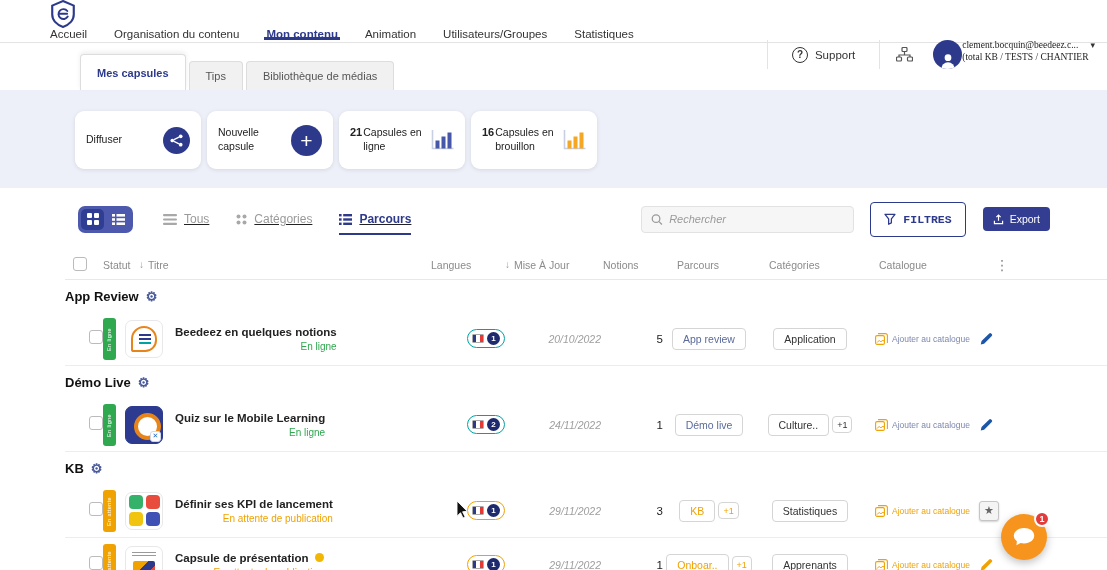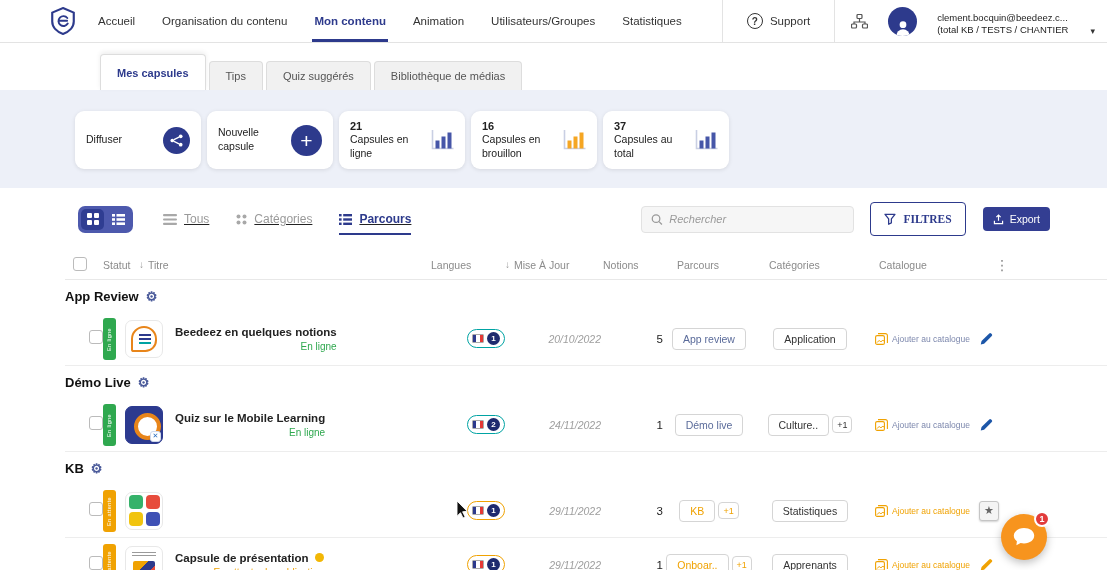--- a/index.html
+++ b/index.html
@@ -1,48 +1,48 @@
 <!DOCTYPE html>
 <html><head>
 <meta charset="utf-8">
 <style>
   * { margin:0; padding:0; box-sizing:border-box; }
   html,body { background:#fff; }
   body { width:1107px; height:570px; overflow:hidden; position:relative;
          font-family:"Liberation Sans", sans-serif; color:#222; }
 
   
-  .navbar { height:43px; display:flex; align-items:stretch; border-bottom:1px solid #e3e3e3; background:#fff; padding-left:50px; }
+  .navbar { height:43px; display:flex; align-items:stretch; border-bottom:1px solid #e3e3e3; background:#fff; padding-left:50px;flex-direction:column; }
   .logo { display:flex; align-items:center; margin-right:22px; }
   .nav-items { display:flex; gap:27px; }
   .nav-item { font-size:11.5px; color:#333; display:flex; align-items:center; position:relative; cursor:pointer; white-space:nowrap; }
   .nav-item.active { color:#2d3a8c; font-weight:bold; }
   .nav-item.active::after { content:""; position:absolute; left:-2px; right:-2px; bottom:0; height:3px; background:#2d3a8c; }
   .nav-right { margin-left:auto; display:flex; align-items:center; }
   .vdiv { width:1px; background:#e3e3e3; align-self:stretch; }
   .support { display:flex; align-items:center; gap:7px; padding:0 24px; font-size:11.5px; color:#333; cursor:pointer; }
   .qmark { width:16px; height:16px; border:1.4px solid #333; border-radius:50%; font-size:10px; font-weight:bold; display:flex; align-items:center; justify-content:center; }
   .net-btn { padding:0 16px; display:flex; align-items:center; cursor:pointer; }
-  .account { display:flex; align-items:flex-end; gap:20px; padding:0 12px 0 4px; cursor:pointer; }
+  .account { display:flex; align-items:flex-start; gap:0; padding:0 12px 0 4px; cursor:pointer;font-family:Liberation Serif, serif; }
   .avatar { width:29px; height:29px; border-radius:50%; background:#2d3a8c; display:flex; align-items:flex-end; justify-content:center; overflow:hidden; flex-shrink:0; }
   .acct-text { font-size:9.5px; line-height:1.25; color:#222; max-width:150px; white-space:nowrap; }
   .caret { font-size:9px; color:#333; margin-left:2px; }
 
   
-  .tabs { height:47px; display:flex; align-items:flex-end; padding-left:100px; background:#fff; }
+  .tabs { height:47px; display:flex; align-items:flex-end; padding-left:80px; background:#fff; }
   .tab { background:#f1f1f1; border:1px solid #ddd; border-bottom:none; border-radius:4px 4px 0 0; height:29px;
          display:flex; align-items:center; padding:0 16px; font-size:11px; color:#555; margin-right:3px; cursor:pointer; white-space:nowrap; }
   .tab.active { background:#fff; height:36px; color:#2d3a8c; font-weight:bold; box-shadow:0 -2px 5px rgba(0,0,0,.07); }
 
   
   .panel { height:98px; background:#edf0f8; display:flex; gap:6px; padding:21px 0 0 75px; }
   .card { width:126px; height:58px; background:#fff; border-radius:9px; box-shadow:0 1px 4px rgba(0,0,0,.10);
           display:flex; align-items:center; justify-content:space-between; padding:7px 11px; cursor:pointer; }
   .card-label { font-size:10.5px; color:#222; line-height:1.3; }
-  .card-col { display:flex; flex-direction:column; gap:1px; }
+  .card-col { display:flex; flex-direction:row; gap:1px; }
   .card-count { font-size:11px; font-weight:bold; color:#222; }
   .plus-circle { width:31px; height:31px; border-radius:50%; background:#2d3a8c; color:#fff; font-size:21px; line-height:1;
                  display:flex; align-items:center; justify-content:center; flex-shrink:0; }
   .share-circle { width:27px; height:27px; border-radius:50%; background:#2d3a8c; display:flex; align-items:center; justify-content:center; flex-shrink:0; }
   .chart-icon { flex-shrink:0; display:flex; }
   .chart-icon.blue { color:#4656a8; }
   .chart-icon.yellow { color:#f5a623; }
 
   
   .toolbar { height:62px; display:flex; align-items:center; padding:0 57px 0 78px; background:#fff; }
@@ -52,21 +52,21 @@
   .ftabs { display:flex; gap:27px; margin-left:30px;text-decoration:underline; }
   .ftab { display:flex; align-items:center; gap:7px; font-size:12px; color:#9a9a9a; cursor:pointer; position:relative; white-space:nowrap; }
   .ftab.active { color:#2d3a8c; font-weight:bold; }
   .ftab.active::after { content:""; position:absolute; left:0; right:0; bottom:-9px; height:2px; background:#2d3a8c; }
   .search { margin-left:auto; width:213px; height:27px; background:#f6f6f6; border:1px solid #e2e2e2; border-radius:4px;
             display:flex; align-items:center; gap:6px; padding:0 9px; }
   .search input { border:none; outline:none; background:transparent; font-size:11px; font-style:italic; color:#555; width:100%;
                   font-family:"Liberation Sans", sans-serif; }
   .search input::placeholder { color:#9a9a9a; }
   .btn-filtres { margin-left:16px; display:flex; align-items:center; gap:7px; border:1.6px solid #2d3a8c; background:#fff; color:#2d3a8c;
-                 font-weight:bold; font-size:11.5px; padding:10px 13px; border-radius:4px; cursor:pointer; font-family:Liberation Serif, serif; }
+                 font-weight:bold; font-size:11.5px; padding:10px 13px; border-radius:4px; cursor:pointer; font-family:Liberation Mono, monospace; }
   .btn-export { margin-left:17px; display:flex; align-items:center; gap:6px; background:#333e92; border:none; color:#fff;
                 font-size:10.5px; padding:6px 10px; border-radius:4px; cursor:pointer; font-family:inherit;text-align:center; }
 
   
   .tbl { padding-left:65px; }
   .grid { display:grid; grid-template-columns:38px 22px 300px 80px 96px 62px 92px 110px 112px 40px; align-items:center; }
   .thead { height:30px; color:#8b8b8b; font-size:10.5px; border-bottom:1px solid #e8e8e8; }
   .th { display:flex; align-items:center; gap:4px; white-space:nowrap; overflow:visible; }
   .th.pl14 { padding-left:14px; } .th.pl6 { padding-left:6px; } .th.pl2 { padding-left:2px; }
   .sort { font-size:10px; color:#999; }
@@ -190,21 +190,20 @@
         <span>(total KB / TESTS / CHANTIER</span>
       </span>
       <span class="caret">▾</span>
     </span>
   </div>
 </div>
 
 <div class="tabs">
   <span class="tab active">Mes capsules</span>
   <span class="tab">Tips</span>
-  <span class="tab">Quiz suggérés</span>
   <span class="tab">Bibliothèque de médias</span>
 </div>
 
 <div class="panel">
   <div class="card">
     <span class="card-label">Diffuser</span>
     <span class="share-circle">
       <svg width="13" height="13" viewBox="0 0 14 14">
           <circle cx="11.5" cy="2.5" r="2" fill="#fff"></circle>
           <circle cx="2.5" cy="7" r="2" fill="#fff"></circle>
@@ -230,34 +229,20 @@
           <rect x="17.5" y="2.5" width="4" height="16" fill="currentColor"></rect>
         </svg>
     </span>
   </div>
   <div class="card">
     <span class="card-col">
       <span class="card-count">16</span>
       <span class="card-label">Capsules en brouillon</span>
     </span>
     <span class="chart-icon yellow">
-      <svg width="24" height="21" viewBox="0 0 24 21">
-          <path d="M2.5 0v18.5h21" stroke="#c9cfe3" stroke-width="1.6" fill="none"></path>
-          <rect x="5.5" y="10.5" width="4" height="8" fill="currentColor"></rect>
-          <rect x="11.5" y="6.5" width="4" height="12" fill="currentColor"></rect>
-          <rect x="17.5" y="2.5" width="4" height="16" fill="currentColor"></rect>
-        </svg>
-    </span>
-  </div>
-  <div class="card">
-    <span class="card-col">
-      <span class="card-count">37</span>
-      <span class="card-label">Capsules au total</span>
-    </span>
-    <span class="chart-icon blue">
       <svg width="24" height="21" viewBox="0 0 24 21">
           <path d="M2.5 0v18.5h21" stroke="#c9cfe3" stroke-width="1.6" fill="none"></path>
           <rect x="5.5" y="10.5" width="4" height="8" fill="currentColor"></rect>
           <rect x="11.5" y="6.5" width="4" height="12" fill="currentColor"></rect>
           <rect x="17.5" y="2.5" width="4" height="16" fill="currentColor"></rect>
         </svg>
     </span>
   </div>
 </div>
 
@@ -478,20 +463,26 @@
     <div>
         <span class="vbadge">En attente</span>
       </div>
     <div class="c-title">
       <span class="thumb thumb-apps">
           <i class="sq s1"></i>
           <i class="sq s2"></i>
           <i class="sq s3"></i>
           <i class="sq s4"></i>
         </span>
+      <span class="title-wrap">
+        <span class="title-line">
+            <span class="row-title">Définir ses KPI de lancement</span>
+          </span>
+        <span class="row-sub">En attente de publication</span>
+      </span>
     </div>
     <div class="c-lang"><span class="lang-pill">
           <span class="flag"></span>
           <span class="lang-num">1</span>
         </span></div>
     <div class="c-date">29/11/2022</div>
     <div class="c-notions">3</div>
     <div class="c-pills">
       <span class="pill p-main">KB</span>
       <span class="pill plus">+1</span>

